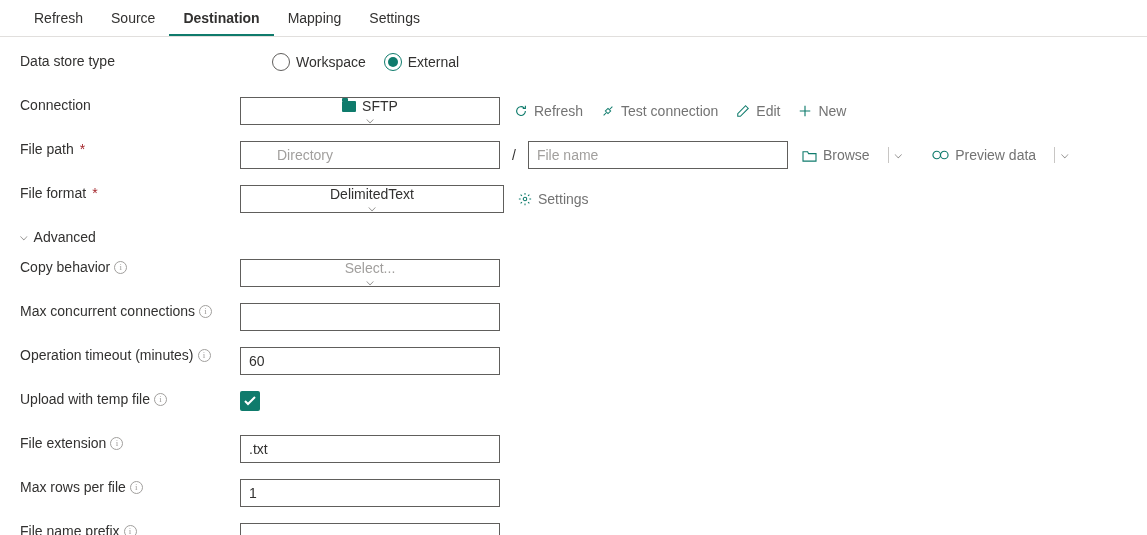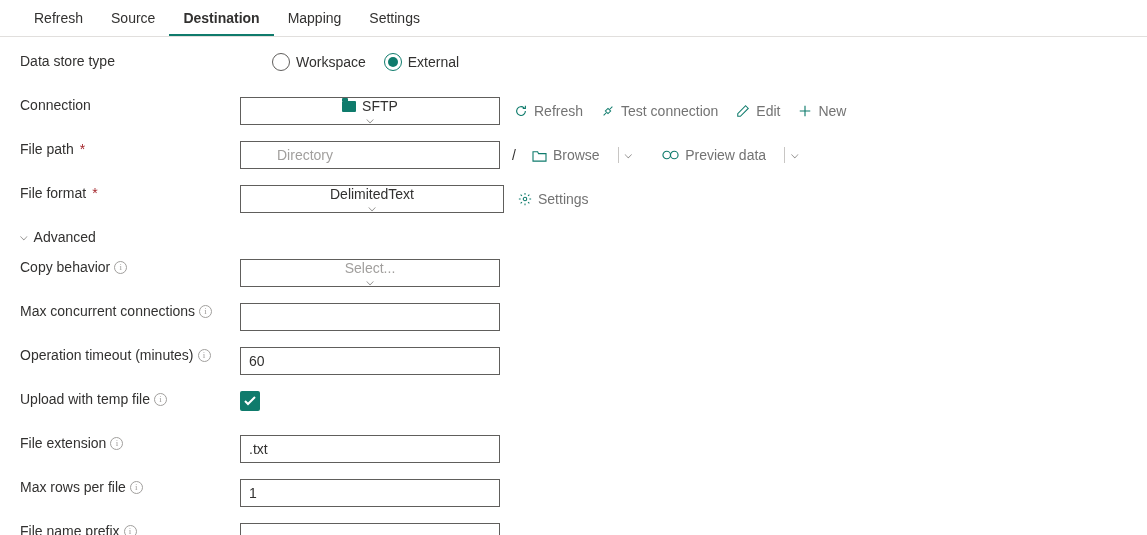--- a/index.html
+++ b/index.html
@@ -284,20 +284,23 @@
     <div class="row">
       <div class="label-col">
         <span>File path</span>
           <span class="req">*</span>
       </div>
       <div class="controls-col">
         <div class="textbox" style="width:260px;padding-left:36px;">
           <input type="text" placeholder="Directory" style="">
         </div>
         <span class="slash">/</span>
+        <div class="textbox" style="width:260px;">
+          <input type="text" placeholder="File name" style="">
+        </div>
         <div class="icon-btn">
           <span class="ic">
             <svg width="15" height="13" viewBox="0 0 16 14" fill="none" stroke="#0f7b6c" stroke-width="1.2">
                 <path d="M1 3h5l1 2h8v8H1z"></path>
               </svg>
           </span>
           <span>Browse</span>
         </div>
         <span class="split-caret">⌵</span>
         <div class="icon-btn" style="margin-left:10px;">

